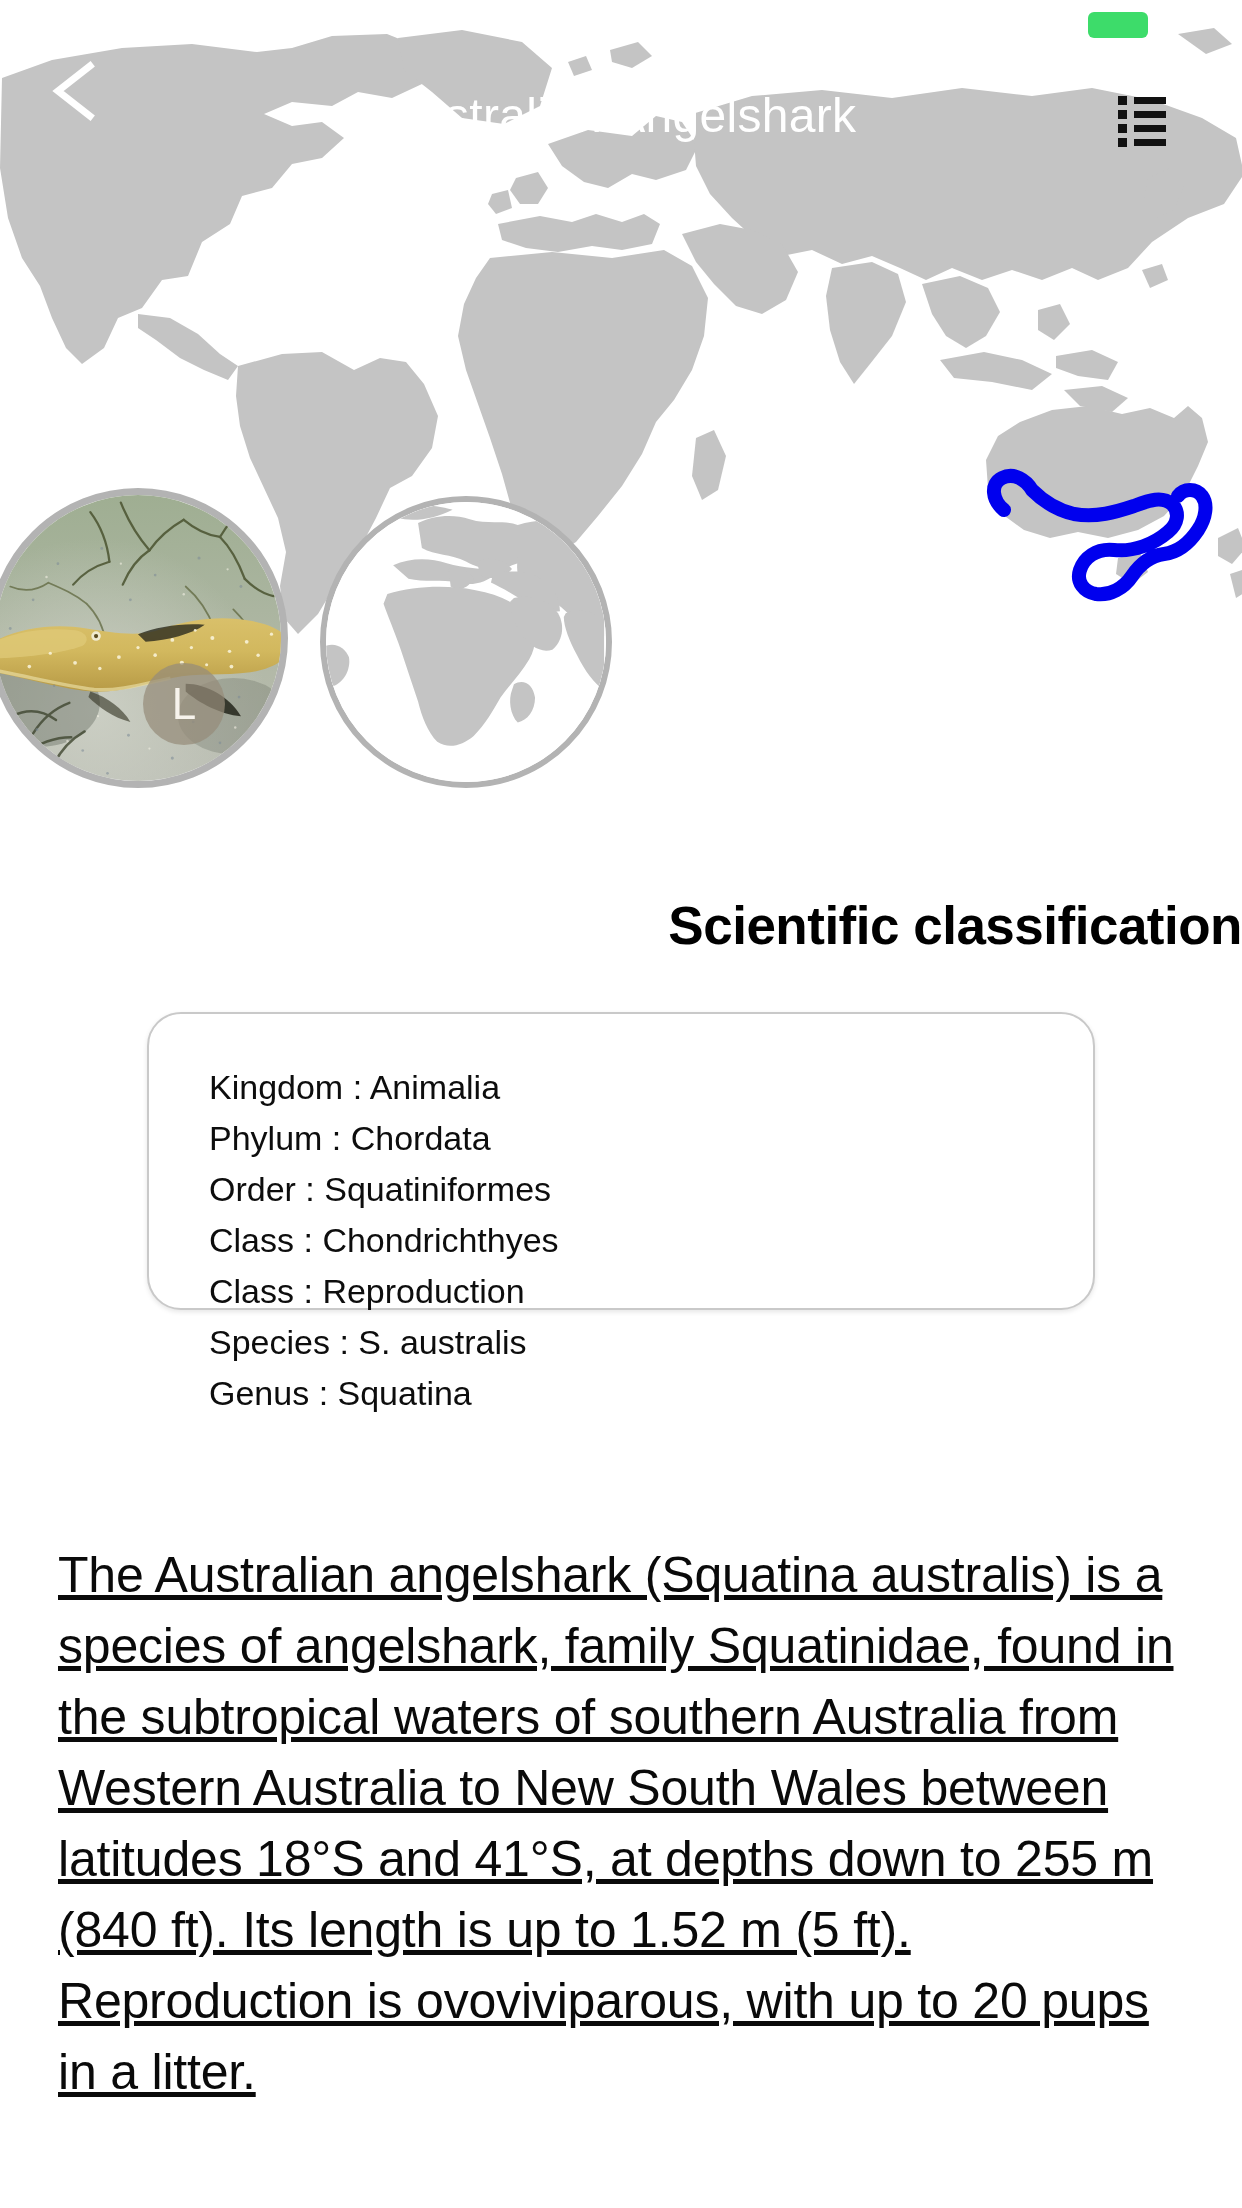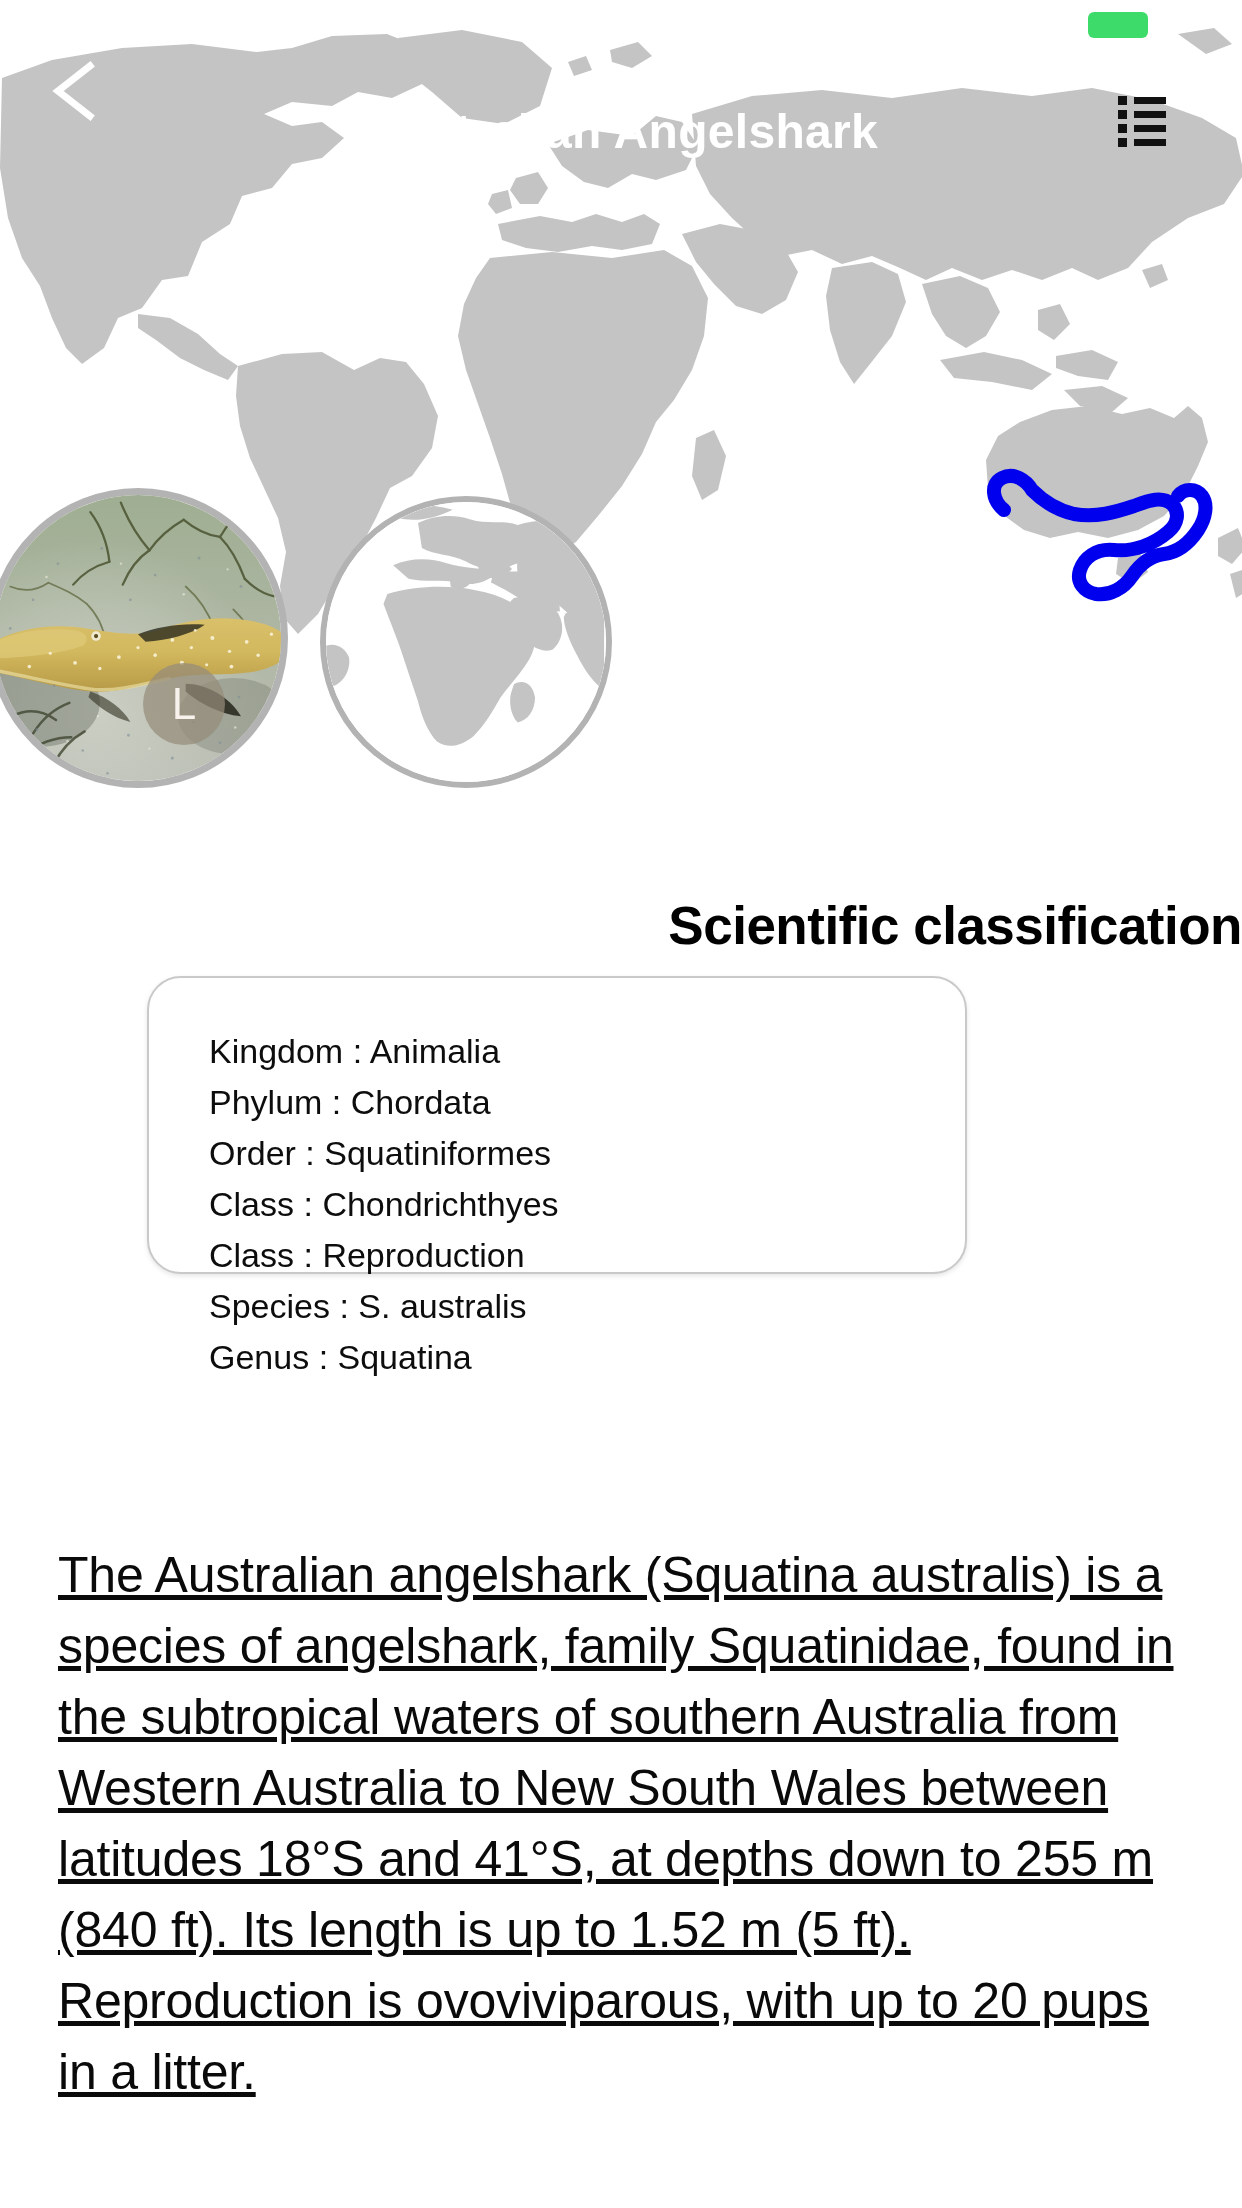--- a/index.html
+++ b/index.html
@@ -67,26 +67,25 @@
   .menu-row .bullet { width: 9px; height: 9px; background: #111; }
   .menu-row .bar { width: 32px; height: 7px; background: #111; }
 
   
   .hero-title {
     position: absolute;
     left: 0; top: 88px;
     width: 1242px;
     text-align: center;
     font-size: 48px;
-    font-weight: 700;
+    font-weight: 400;
     color: #ffffff;
     letter-spacing: 0.3px;
     z-index: 30;
     text-shadow: 0 0 0 transparent;
-    margin-top: 16px;
   }
 
   
   .thumb-row {
     position: absolute;
     left: -12px; top: 488px;
     z-index: 35;
   }
   .circle {
     position: absolute;
@@ -131,22 +130,22 @@
     width: 1242px;
     text-align: right;
     font-size: 53px;
     font-weight: 700;
     color: #000;
     letter-spacing: -0.5px;
   }
 
   .class-card {
     position: absolute;
-    left: 147px; top: 976px;
-    width: 820px;
+    left: 147px; top: 1012px;
+    width: 948px;
     height: 298px;
     border: 2px solid #c9c9c9;
     border-radius: 34px;
     background: #ffffff;
     box-shadow: 0 2px 5px rgba(0,0,0,0.10);
     padding: 48px 0 0 60px;
   }
   .class-row {
     font-size: 34px;
     line-height: 51px;

